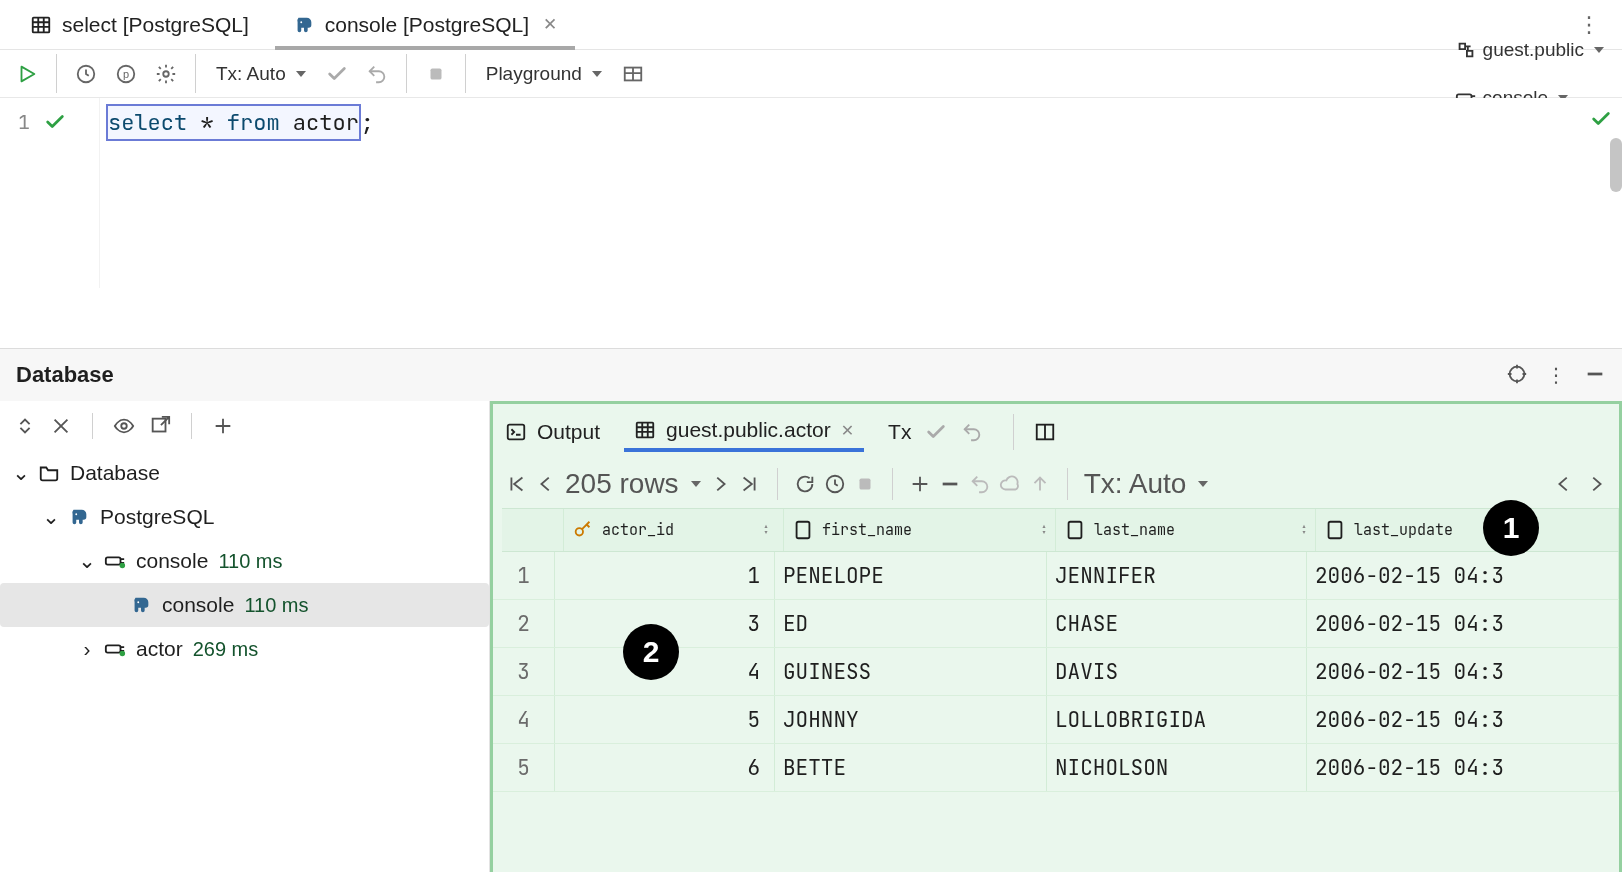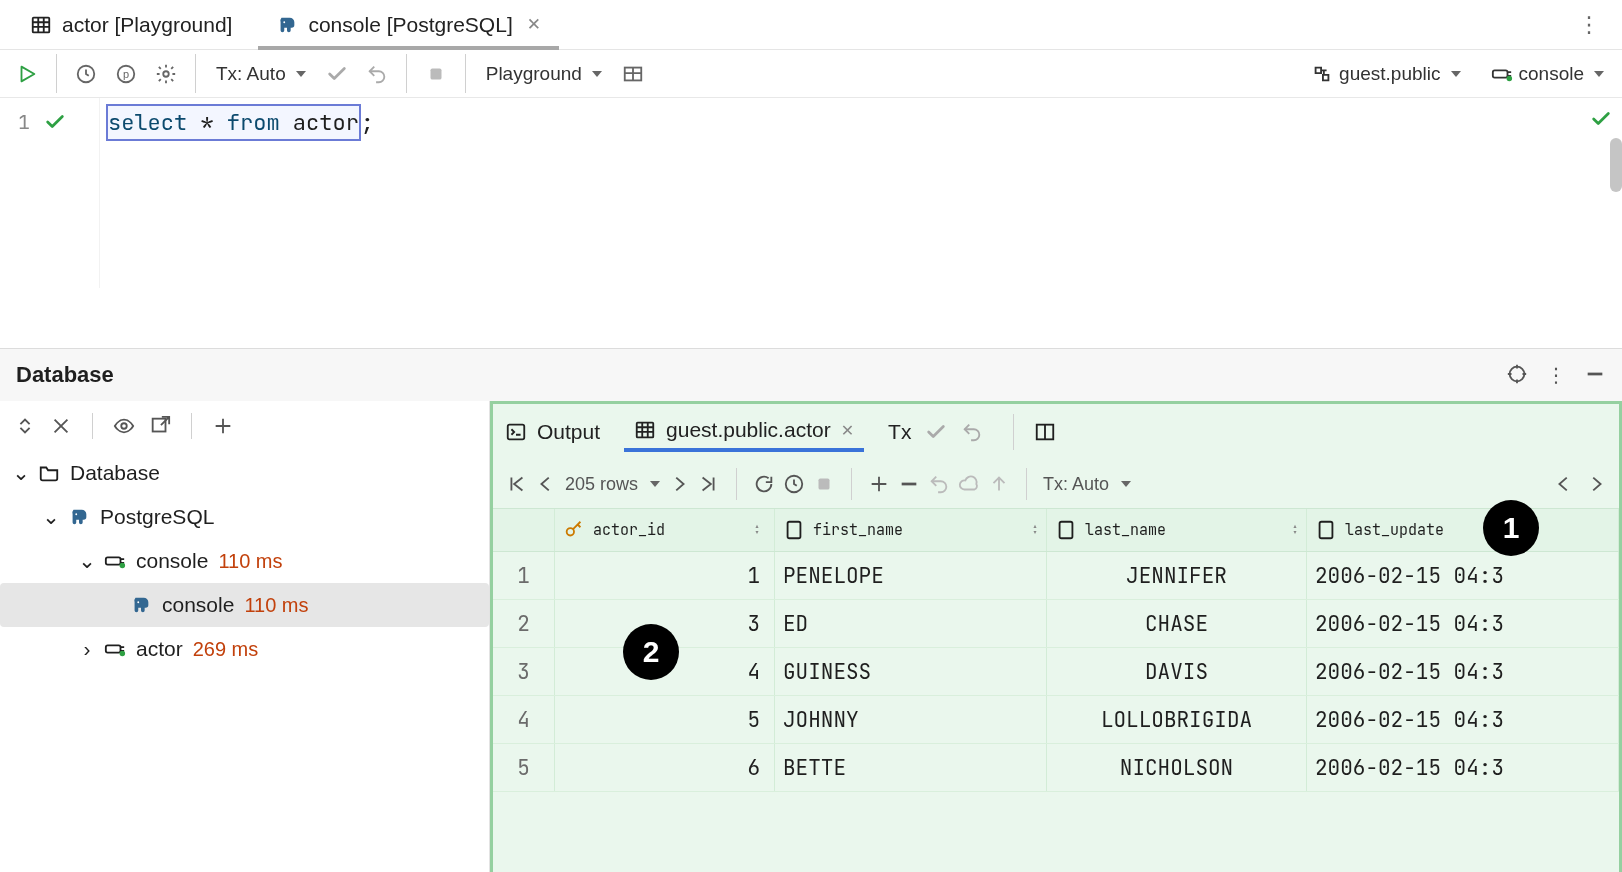--- a/index.html
+++ b/index.html
@@ -12,21 +12,21 @@
   .tab { display:flex; align-items:center; gap:10px; padding:0 18px; height:100%; font-size:21px; color:#222; cursor:pointer; position:relative; }
   .tab.active::after { content:""; position:absolute; left:0; right:0; bottom:-1px; height:4px; background:#a8a8a8; }
   .tab .close { font-size:17px; color:#888; padding-left:4px; }
   .more-dots { margin-left:auto; font-size:22px; color:#666; padding:6px 10px; }
 
   
   .toolbar { display:flex; align-items:center; height:48px; padding:0 10px; gap:6px; border-bottom:1px solid #e8e8e8; }
   .tbtn { display:flex; align-items:center; justify-content:center; width:34px; height:34px; color:#666; border-radius:4px; }
   .ttext { display:flex; align-items:center; gap:6px; font-size:19px; color:#333; padding:0 8px; height:34px; }
   .chev::after { content:""; display:inline-block; width:0; height:0; border-left:5px solid transparent; border-right:5px solid transparent; border-top:6px solid #666; margin-left:4px; }
-  .toolbar .right { margin-left:auto; display:flex; align-items:flex-end; gap:14px; }
+  .toolbar .right { margin-left:auto; display:flex; align-items:flex-start; gap:14px;flex-direction:column; }
 
   
   .editor { display:flex; height:190px; position:relative; background:#fff;}
   .gutter { width:100px; background:#fff; border-right:1px solid #f2f2f2; display:flex; flex-direction:column; padding-top:6px;}
   .grow { display:flex; align-items:center; height:36px; padding-left:18px; gap:14px;}
   .lineno { font-size:20px; color:#888; }
   .line-ok { color:#2ea043; }
   .code { padding:10px 6px; font-size:22px; position:relative; flex:1; }
   .code .kw { color:#0c4a6e; }
   .code .boxed { border:2px solid #6b7bd6; padding:2px 0; background:#f3f6ff; }
@@ -47,41 +47,41 @@
 
   
   .tree { width:490px; border-right:1px solid #e3e3e3; }
   .treebar { display:flex; align-items:center; gap:14px; padding:8px 14px; color:#555; height:50px;}
   .node { display:flex; align-items:center; gap:10px; padding:4px 10px 4px 14px; font-size:21px; height:44px;}
   .node .chv { width:14px; display:inline-flex; justify-content:center; }
   .node.lvl1 { padding-left:44px; }
   .node.lvl2 { padding-left:80px; }
   .node.lvl3 { padding-left:130px; }
   .node.selected { background:#e6e6e6; border-radius:4px; }
-  .meta { color:#c2410c; font-size:20px; }
+  .meta { color:#14532d; font-size:20px; }
 
   
   .resultswrap { flex:1; border:3px solid rgba(46,160,67,.45); background:#eaf7ed; display:flex; flex-direction:column; position:relative; }
   .rtabs { display:flex; align-items:center; gap:14px; padding:6px 2px; height:56px;}
   .rtab { display:flex; align-items:center; gap:10px; font-size:21px; padding:6px 10px; color:#222; }
   .rtab.active { border-bottom:4px solid #3a73d9; }
   .rtab .close { font-size:16px; color:#888; }
   .rtb { display:flex; align-items:center; gap:10px; padding:4px 12px; height:48px; color:#555; font-size:18px;}
   .rtb .seg { display:flex; align-items:center; gap:8px;}
-  .pill { display:flex; align-items:center; gap:8px; font-size:18px;}
+  .pill { display:flex; align-items:center; gap:8px; font-size:28px;}
 
   
   .grid { flex:1; overflow:hidden; }
-  .ghead { display:flex; background:#e3f4e7; border-top:1px solid #cde7d2; border-bottom:1px solid #cde7d2;}
+  .ghead { display:flex; background:#e3f4e7; border-top:1px solid #cde7d2; border-bottom:1px solid #cde7d2;margin-left:9px;}
   .gcell { padding:10px 8px; display:flex; align-items:center; gap:8px; border-right:1px solid #d3ecd7;}
   .ghead .gcell { font-weight:400; }
   .col-num { width:62px; justify-content:center; color:#6b6b6b;}
   .col-id  { width:220px; justify-content:flex-end; padding-right:14px;}
   .col-fn  { width:272px; }
-  .col-ln  { width:260px;justify-content:center; }
+  .col-ln  { width:260px; }
   .col-lu  { flex:1; }
   .sorter { display:inline-flex; flex-direction:column; line-height:6px; color:#888; margin-left:auto;}
   .sorter::before{content:"▴";font-size:10px;}
   .sorter::after{content:"▾";font-size:10px;}
   .grow2 { display:flex; border-bottom:1px solid #d9efdc;}
   .grow2 .gcell { font-size:21px; }
   .grow2 .col-id { justify-content:flex-end; }
 
   
   .badge { position:absolute; width:56px; height:56px; border-radius:50%; background:#000; color:#fff; display:flex; align-items:center; justify-content:center; font-size:30px; font-weight:600; }
@@ -208,21 +208,21 @@
   </defs>
 </svg>
 
 <div class="tabstrip">
   <div class="tab">
     <span class="ic">
         <svg>
           <use href="#i-table"></use>
         </svg>
       </span>
-    <span>actor [Playground]</span>
+    <span>select [PostgreSQL]</span>
   </div>
   <div class="tab active">
     <span class="ic" style="color:#336791">
         <svg>
           <use href="#i-elephant"></use>
         </svg>
       </span>
     <span>console [PostgreSQL]</span>
     <span class="close">✕</span>
   </div>

